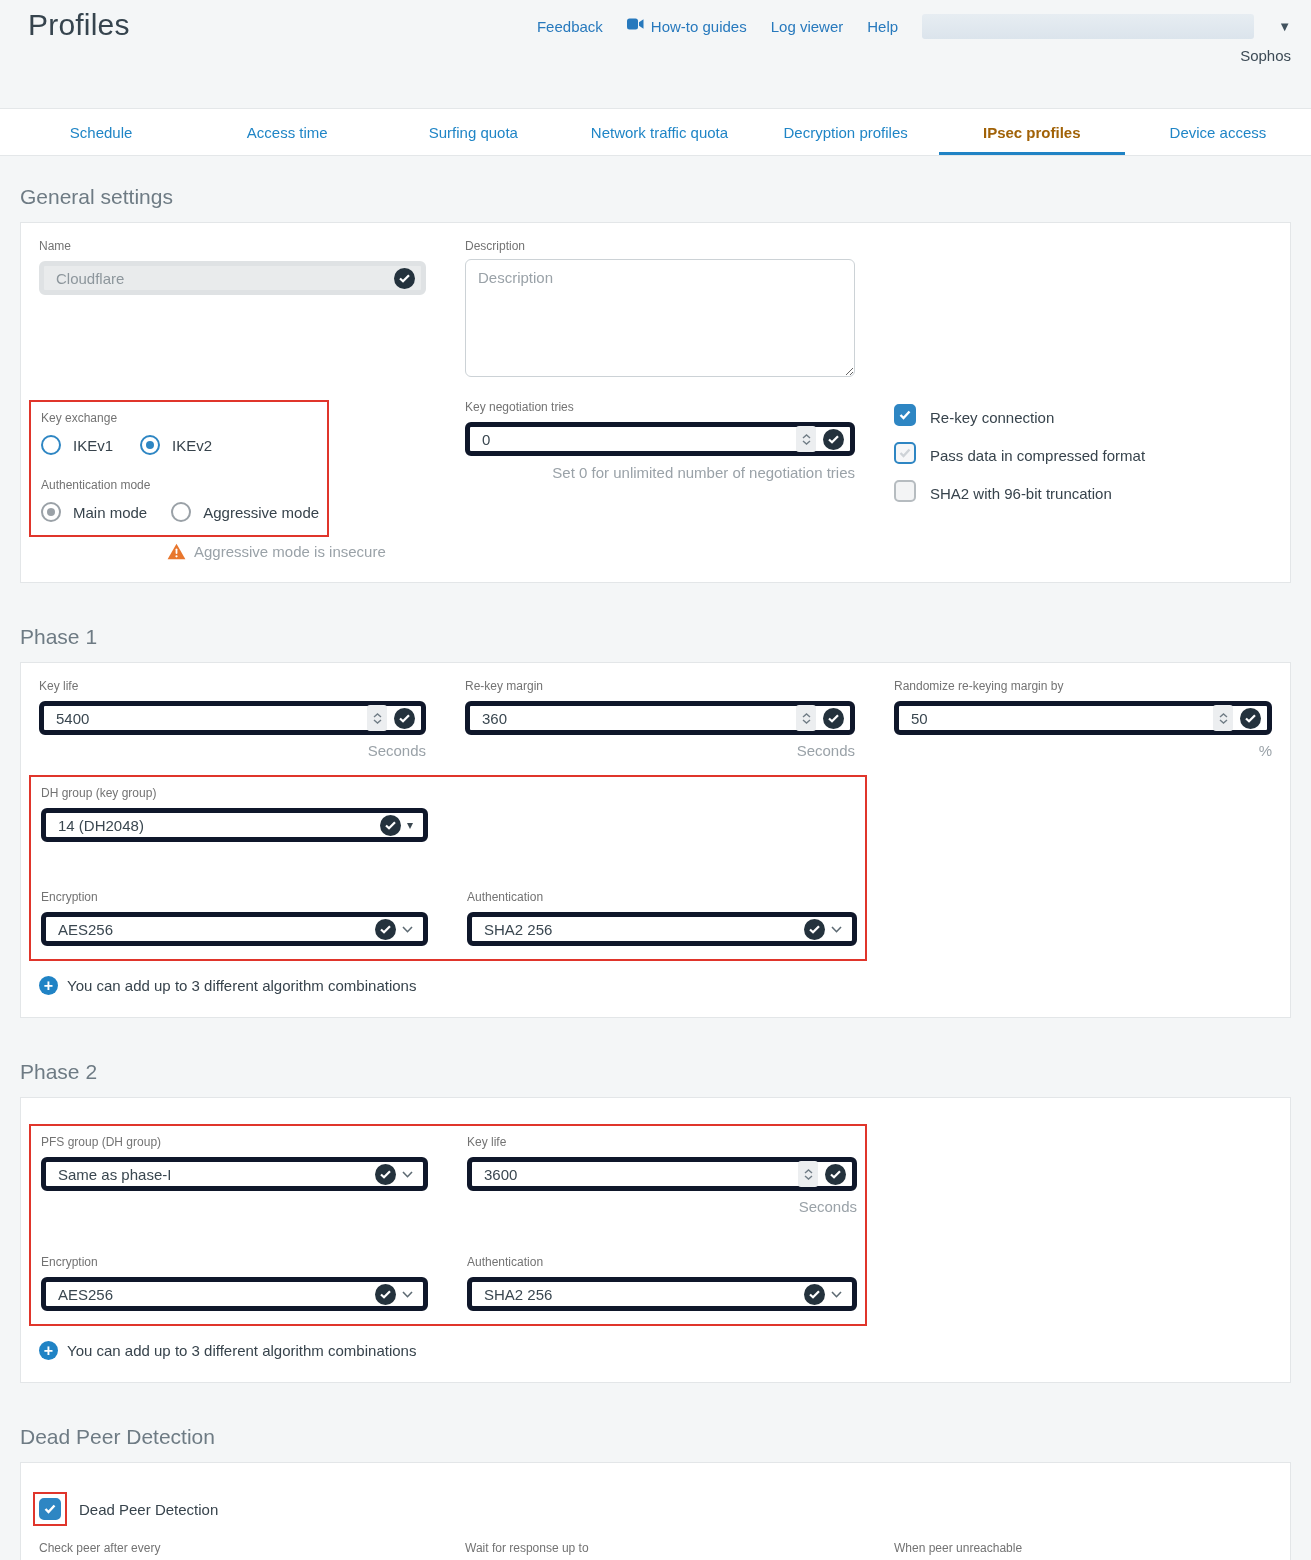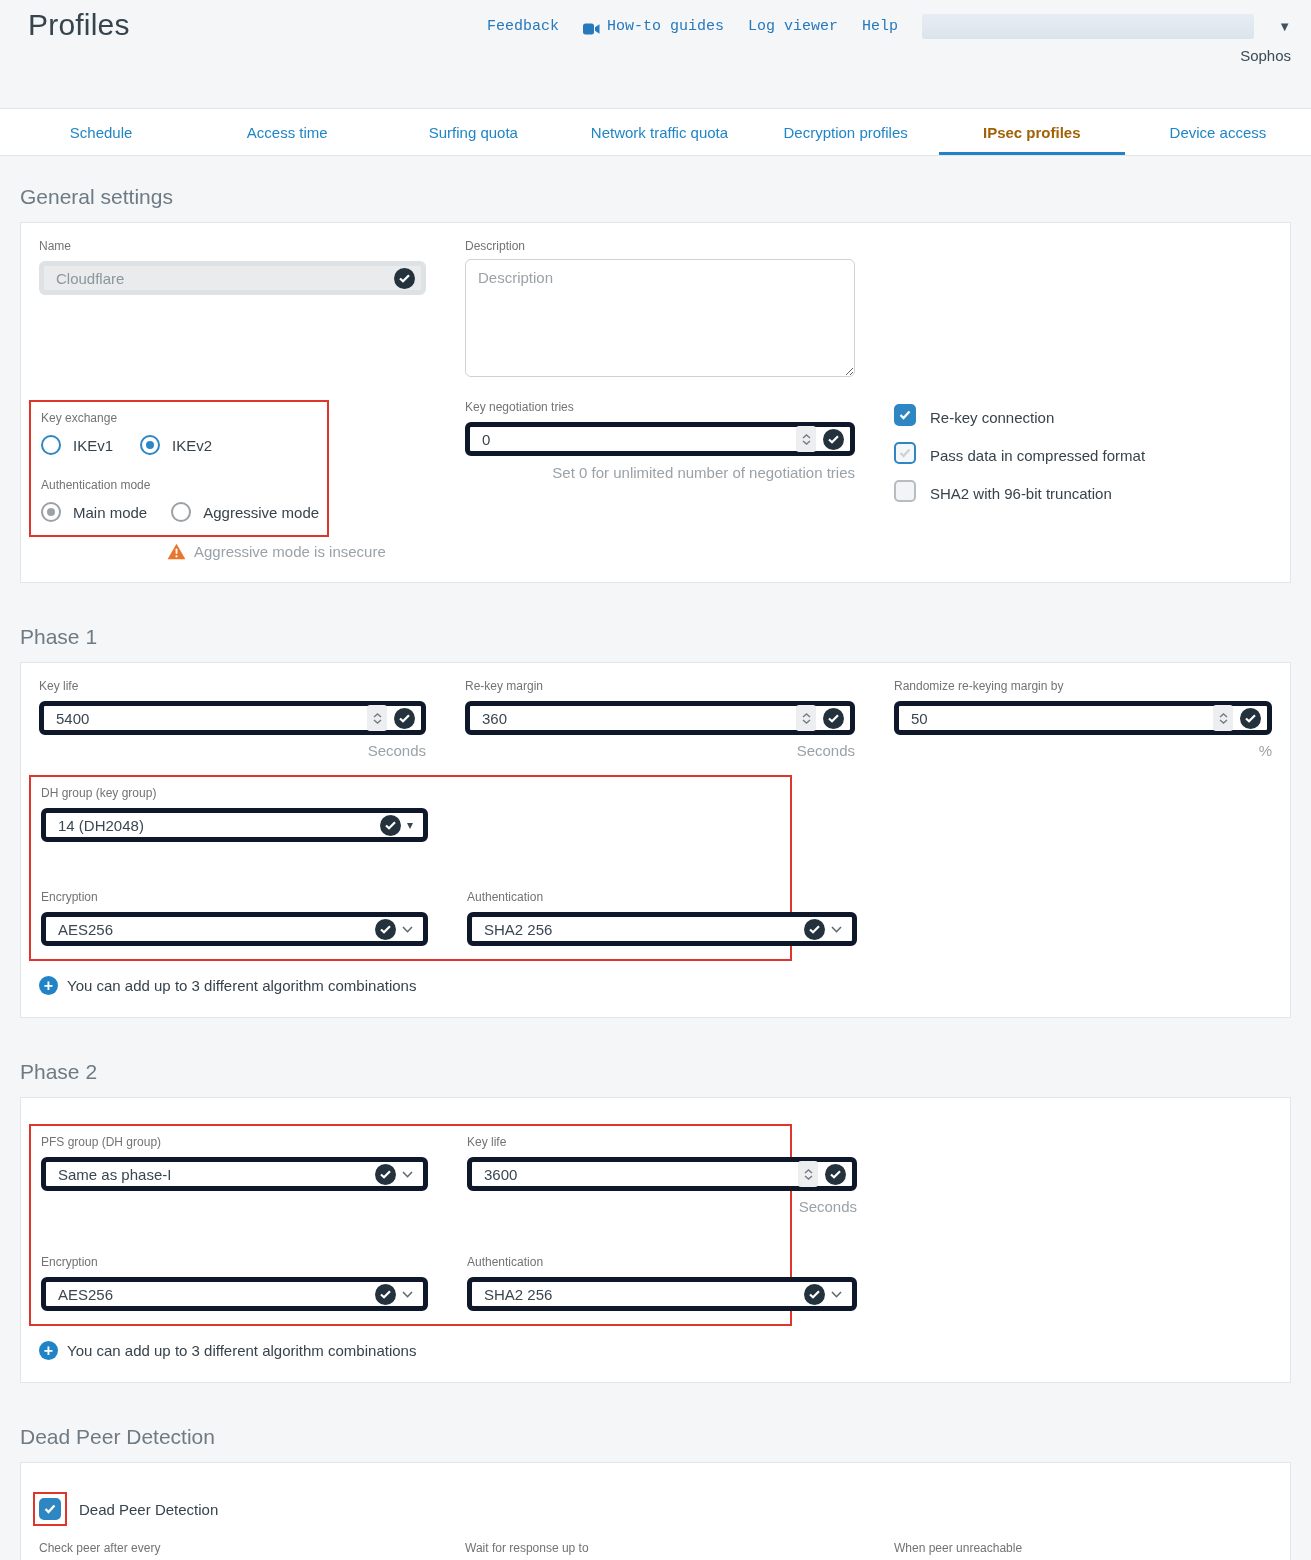--- a/index.html
+++ b/index.html
@@ -8,21 +8,21 @@
     height:1560px; overflow:hidden;
     background:#f4f6f7;
     font-family:"Liberation Sans", sans-serif;
     color:#37434c;
   }
   
   .topbar { display:flex; justify-content:space-between; padding:8px 20px 0 28px; height:108px; }
   .page-title { font-size:30px; font-weight:400; color:#36444e; letter-spacing:.2px; }
   .top-right { display:flex; flex-direction:column; align-items:flex-end; }
   .top-links { display:flex; align-items:center; gap:24px; margin-top:6px; }
-  .top-link { color:#2779bd; font-size:15px; text-decoration:none; cursor:pointer; display:flex; align-items:flex-end; gap:7px;font-family:Liberation Mono, monospace; }
+  .top-link { color:#2779bd; font-size:15px; text-decoration:none; cursor:pointer; display:flex; align-items:flex-start; gap:7px; }
   .account-pill { width:332px; height:25px; background:linear-gradient(#e7edf2,#dbe4ec); border-radius:3px; }
   .caret { color:#41525e; font-size:13px; line-height:1; }
   .brand { margin-top:8px; font-size:15px; color:#3c4a55; }
   
   .tabstrip { height:48px; background:#fff; border-top:1px solid #e4e7e9; border-bottom:1px solid #e4e7e9;
               display:grid; grid-template-columns:repeat(7,1fr);padding-left:8px; }
   .tab { display:flex; align-items:center; justify-content:center; font-size:15px; color:#1f85c6; cursor:pointer; }
   .tab.active { color:#a16207; font-weight:700; box-shadow:inset 0 -3px 0 #2083c5; }
   
   .content { padding:0 20px; }
@@ -52,21 +52,21 @@
   .radio-label { font-size:15px; margin:0 0 0 12px; }
   .cb { width:22px; height:22px; border-radius:5px; display:flex; align-items:center; justify-content:center; flex:none; cursor:pointer; }
   .cb.checked { background:#2e86c3; border:2px solid #2e86c3; }
   .cb.partial { background:#f6f7f8; border:2px solid #2e86c3; }
   .cb.unchecked { background:#f3f4f5; border:2px solid #b6bcc0; }
   .cb-row { display:flex; align-items:flex-end; margin-bottom:16px; }
   .cb-label { font-size:15px; margin-left:14px; }
   
   .annot { border:2px solid #e0352b; }
   .annot-kx { margin-left:-10px; width:300px; padding:9px 0 13px 10px; }
-  .annot-wide { margin-left:-10px; width:763px; padding:9px 18px 13px 10px; }
+  .annot-wide { margin-left:-10px; width:838px; padding:9px 18px 13px 10px; }
   .annot-cb { display:inline-flex; padding:4px; margin-left:-6px; }
   .annot-text { display:inline-block; padding:2px 7px; margin-left:6px; }
   .annot-text + .rest { flex:1; }
   .warning-row { display:flex; gap:8px; padding-left:128px; margin-top:6px; }
   .warning-text { color:#9aa2a8; font-size:15px; }
   .hint-row { display:flex; align-items:center; gap:9px; margin-top:15px; }
   .hint-text { font-size:15px; color:#37434c; }
   .plus-icon { width:19px; height:19px; border-radius:50%; background:#2083c5; color:#fff; display:flex; align-items:center; justify-content:center; font-size:16px; font-weight:700; line-height:1; flex:none; }
   textarea.desc { width:100%; height:118px; border:1px solid #ccd2d6; border-radius:6px; resize:both; font-family:inherit; font-size:15px; color:#3a4750; padding:9px 12px; outline:none; }
   textarea.desc::placeholder { color:#9aa2a8; }

